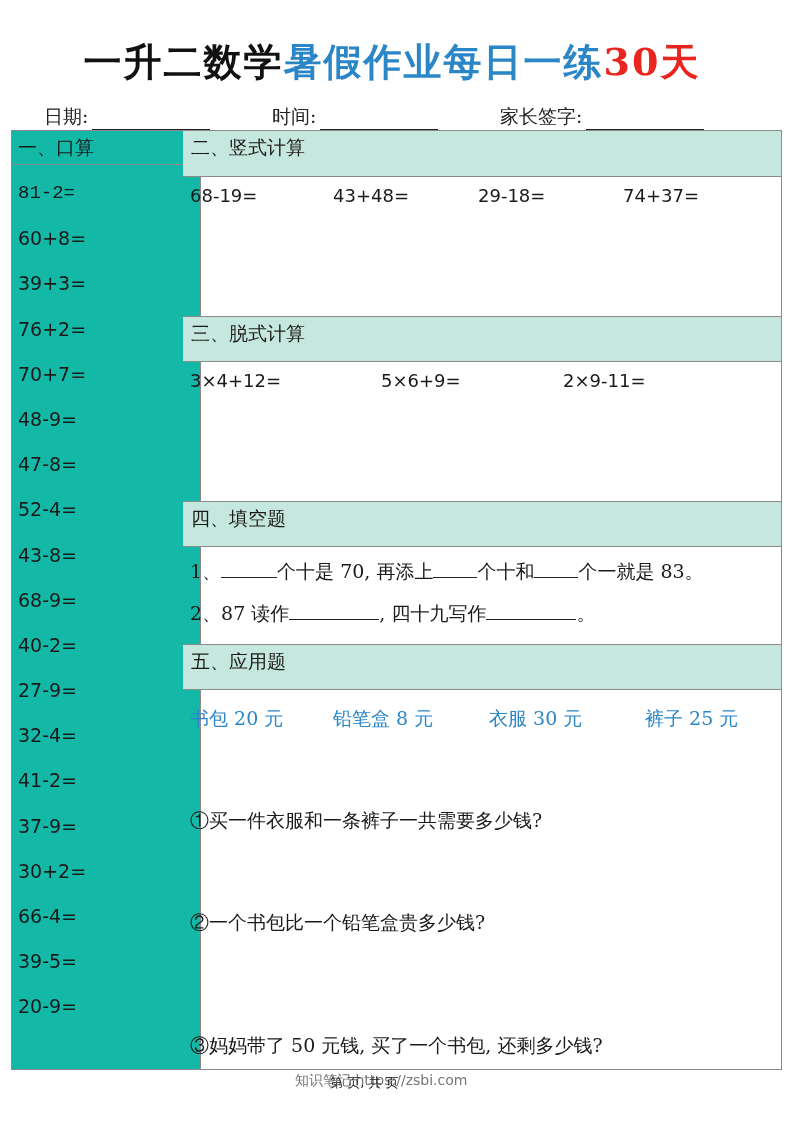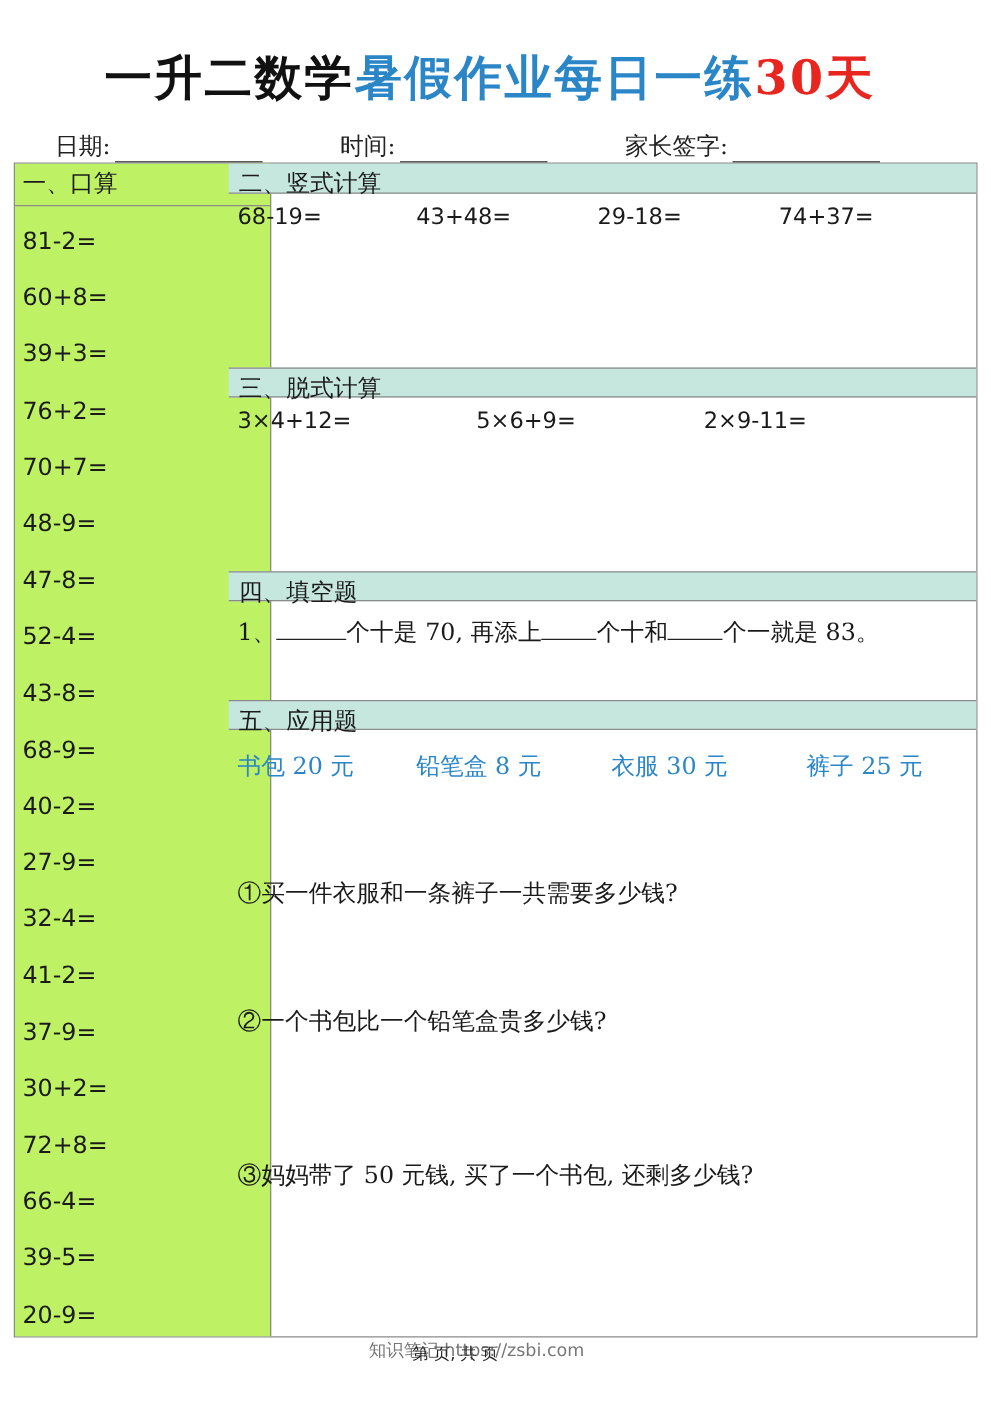--- a/index.html
+++ b/index.html
@@ -10,29 +10,29 @@
            letter-spacing: 2px; line-height: 56px; }
   .title .t-black { color: #111111; }
   .title .t-blue { color: #2b86c8; }
   .title .t-red { color: #e8261f; }
   .meta { position: absolute; top: 100px; left: 0; width: 793px; height: 30px; font-size: 19px;
           font-family: "DejaVu Serif", "Liberation Serif", serif; color: #222; }
   .meta .field { position: absolute; top: 4px; display: flex; align-items: flex-end; }
   .meta .line { display: inline-block; width: 118px; border-bottom: 1.5px solid #222; height: 22px; margin-left: 4px; }
   .sheet { position: absolute; left: 11px; top: 130px; width: 771px; height: 940px;
            border: 1.5px solid #8a8a8a; box-sizing: border-box; }
-  .left { position: absolute; left: 0; top: 0; width: 205px; height: 100%;
-          background: #bef264; border-right: 1.5px solid #8a8a8a; box-sizing: border-box; }
+  .left { position: absolute; left: 0; top: 0; width: 189px; height: 100%;
+          background: #14b8a6; border-right: 1.5px solid #8a8a8a; box-sizing: border-box; }
   .left-head { height: 34px; border-bottom: 1.5px solid #8a8a8a; box-sizing: border-box;
                font-family: "DejaVu Serif", "Liberation Serif", serif; font-size: 19px; line-height: 33px; padding-left: 6px; }
   .oral-list { list-style: none; margin: 0; padding: 0; }
   .oral-list li { height: 45.2px; line-height: 45px; font-size: 19px; padding-left: 6px; }
-  .oral-list li:first-child { margin-top: 6px; }
+  .oral-list li:first-child { margin-top: 6px; font-family: Liberation Mono, monospace; }
   .right { position: absolute; left: 171px; top: 0; right: 0; height: 100%; }
-  .sec-head { height: 24px; background: #c6e7de; border-bottom: 1.5px solid #8a8a8a; box-sizing: border-box;
+  .sec-head { height: 46px; background: #c6e7de; border-bottom: 1.5px solid #8a8a8a; box-sizing: border-box;
               font-family: "DejaVu Serif", "Liberation Serif", serif; font-size: 19px; line-height: 33px; padding-left: 8px; }
   .sec-head.bt { border-top: 1.5px solid #8a8a8a; }
   .sec-body { position: relative; box-sizing: border-box; }
   .calc-row { position: absolute; top: 8px; left: 0; width: 100%; font-size: 18px; }
   .calc-row span { position: absolute; top: 0; }
   .fill-line { font-size: 19px; padding-left: 7px; font-family: "DejaVu Serif", "Liberation Serif", serif; white-space: nowrap; }
   .blank { display: inline-block; border-bottom: 1.5px solid #222; height: 18px; vertical-align: baseline; }
   .app-intro { font-size: 19px; padding-left: 7px; font-family: "DejaVu Serif", "Liberation Serif", serif; white-space: nowrap; }
   .prices { position: relative; height: 40px; font-size: 19px; color: #2b86c8; font-family: "DejaVu Serif", "Liberation Serif", serif; }
   .prices span { position: absolute; top: 6px; }
@@ -76,21 +76,20 @@
       <li>47-8=</li>
       <li>52-4=</li>
       <li>43-8=</li>
       <li>68-9=</li>
       <li>40-2=</li>
       <li>27-9=</li>
       <li>32-4=</li>
       <li>41-2=</li>
       <li>37-9=</li>
       <li>30+2=</li>
-      <li>72+8=</li>
       <li>66-4=</li>
       <li>39-5=</li>
       <li>20-9=</li>
     </ul>
   </div>
 
   <div class="right">
 
     <div class="sec-head">二、竖式计算</div>
     <div class="sec-body" style="height:139px;">
@@ -105,23 +104,26 @@
     <div class="sec-head bt">三、脱式计算</div>
     <div class="sec-body" style="height:139px;">
       <div class="calc-row">
         <span style="left:7px;">3×4+12=</span>
         <span style="left:198px;">5×6+9=</span>
         <span style="left:380px;">2×9-11=</span>
       </div>
     </div>
 
     <div class="sec-head bt">四、填空题</div>
-    <div class="sec-body" style="height:79px; padding-top:12px;">
+    <div class="sec-body" style="height:97px; padding-top:12px;">
       <div class="fill-line">
         <span>1、</span><span class="blank" style="width:56px;"></span><span>个十是 70, 再添上</span><span class="blank" style="width:44px;"></span><span>个十和</span><span class="blank" style="width:44px;"></span><span>个一就是 83。</span>
+      </div>
+      <div class="fill-line" style="margin-top:16px;">
+        <span>2、87 读作</span><span class="blank" style="width:90px;"></span><span>, 四十九写作</span><span class="blank" style="width:90px;"></span><span>。</span>
       </div>
     </div>
 
     <div class="sec-head bt">五、应用题</div>
     <div class="sec-body" style="height:420px; padding-top:10px;">
       <div class="prices">
         <span style="left:7px;">书包 20 元</span>
         <span style="left:150px;">铅笔盒 8 元</span>
         <span style="left:306px;">衣服 30 元</span>
         <span style="left:462px;">裤子 25 元</span>

